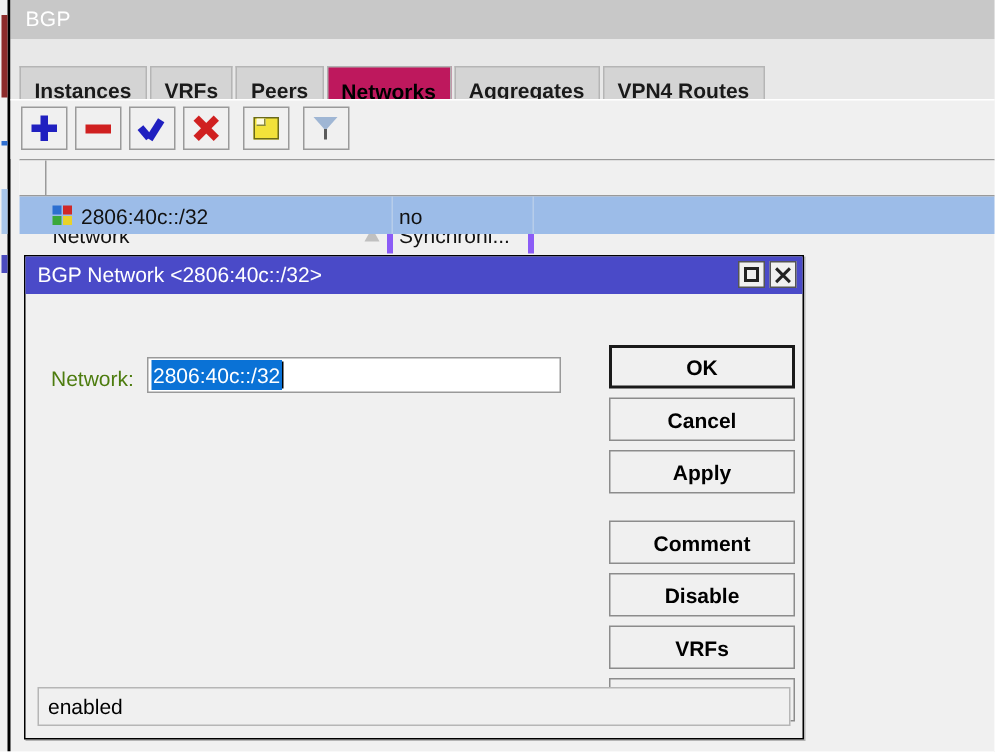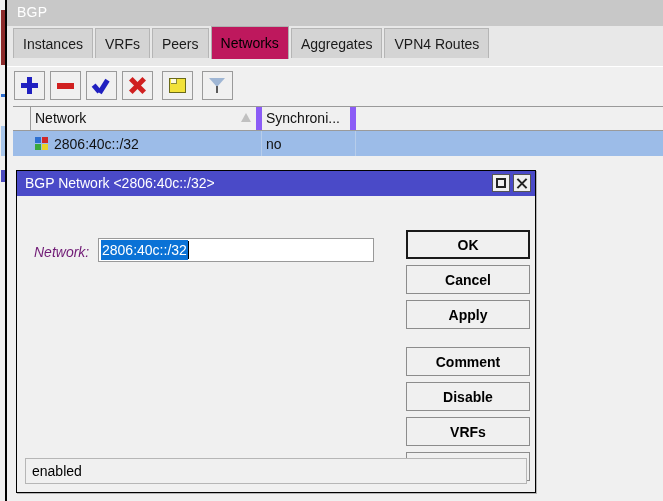--- a/index.html
+++ b/index.html
@@ -85,24 +85,25 @@
   .tabstrip {
     position: absolute;
     left: 0; top: 26px;
     width: 657px;
     height: 40px;
     background: #e8e8e8;
     box-sizing: border-box;
   }
   .tabs-row {
     position: absolute;
-    left: 6px; top: 0;
-    display: flex;
-    align-items: center;
+    left: 6px; top: 18px;
+    display: flex;
+    align-items: flex-start;
     height: 33px;
+    font-weight: bold;
   }
   .tab {
     height: 30px;
     line-height: 30px;
     padding: 0 9px;
     margin-right: 2px;
     background: #d4d4d4;
     border: 1px solid #b5b5b5;
     border-bottom: none;
     box-sizing: border-box;
@@ -237,29 +238,30 @@
     display: flex;
   }
   .th-gutter {
     width: 18px; height: 23px;
     border-right: 1px solid #9a9a9a;
     box-sizing: border-box;
   }
   .th {
     height: 23px;
     line-height: 22px;
-    border-right: 6px solid #8b5cf6;
+    border-right: 4px solid #8b5cf6;
     box-sizing: border-box;
     padding: 0 4px;
     font-size: 14px;
     color: #111;
     position: relative;
     overflow: hidden;
     white-space: nowrap;
     cursor: default;
+    margin-top: 39px;
   }
   .th-network { width: 231px; }
   .th-sync { width: 94px; }
   .th-filler { flex: 1; height: 23px; box-sizing: border-box; }
   .sort-arrow {
     position: absolute; right: 5px; top: 6px;
     width: 0; height: 0;
     border-left: 5px solid transparent;
     border-right: 5px solid transparent;
     border-bottom: 9px solid #c0c0c0;
@@ -360,22 +362,21 @@
   .dlg-body {
     position: absolute;
     left: 0; top: 25px;
     width: 518px; height: 270px;
   }
 
   .field-label {
     position: absolute;
     left: 17px; top: 48px;
     font-size: 14px;
-    color: #701a75;
-    font-style: italic;
+    color: #4d7c0f;
   }
   .field-input {
     position: absolute;
     left: 81px; top: 42px;
     width: 276px; height: 24px;
     background: #ffffff;
     border: 1px solid #999999;
     box-sizing: border-box;
     display: flex;
     align-items: center;

